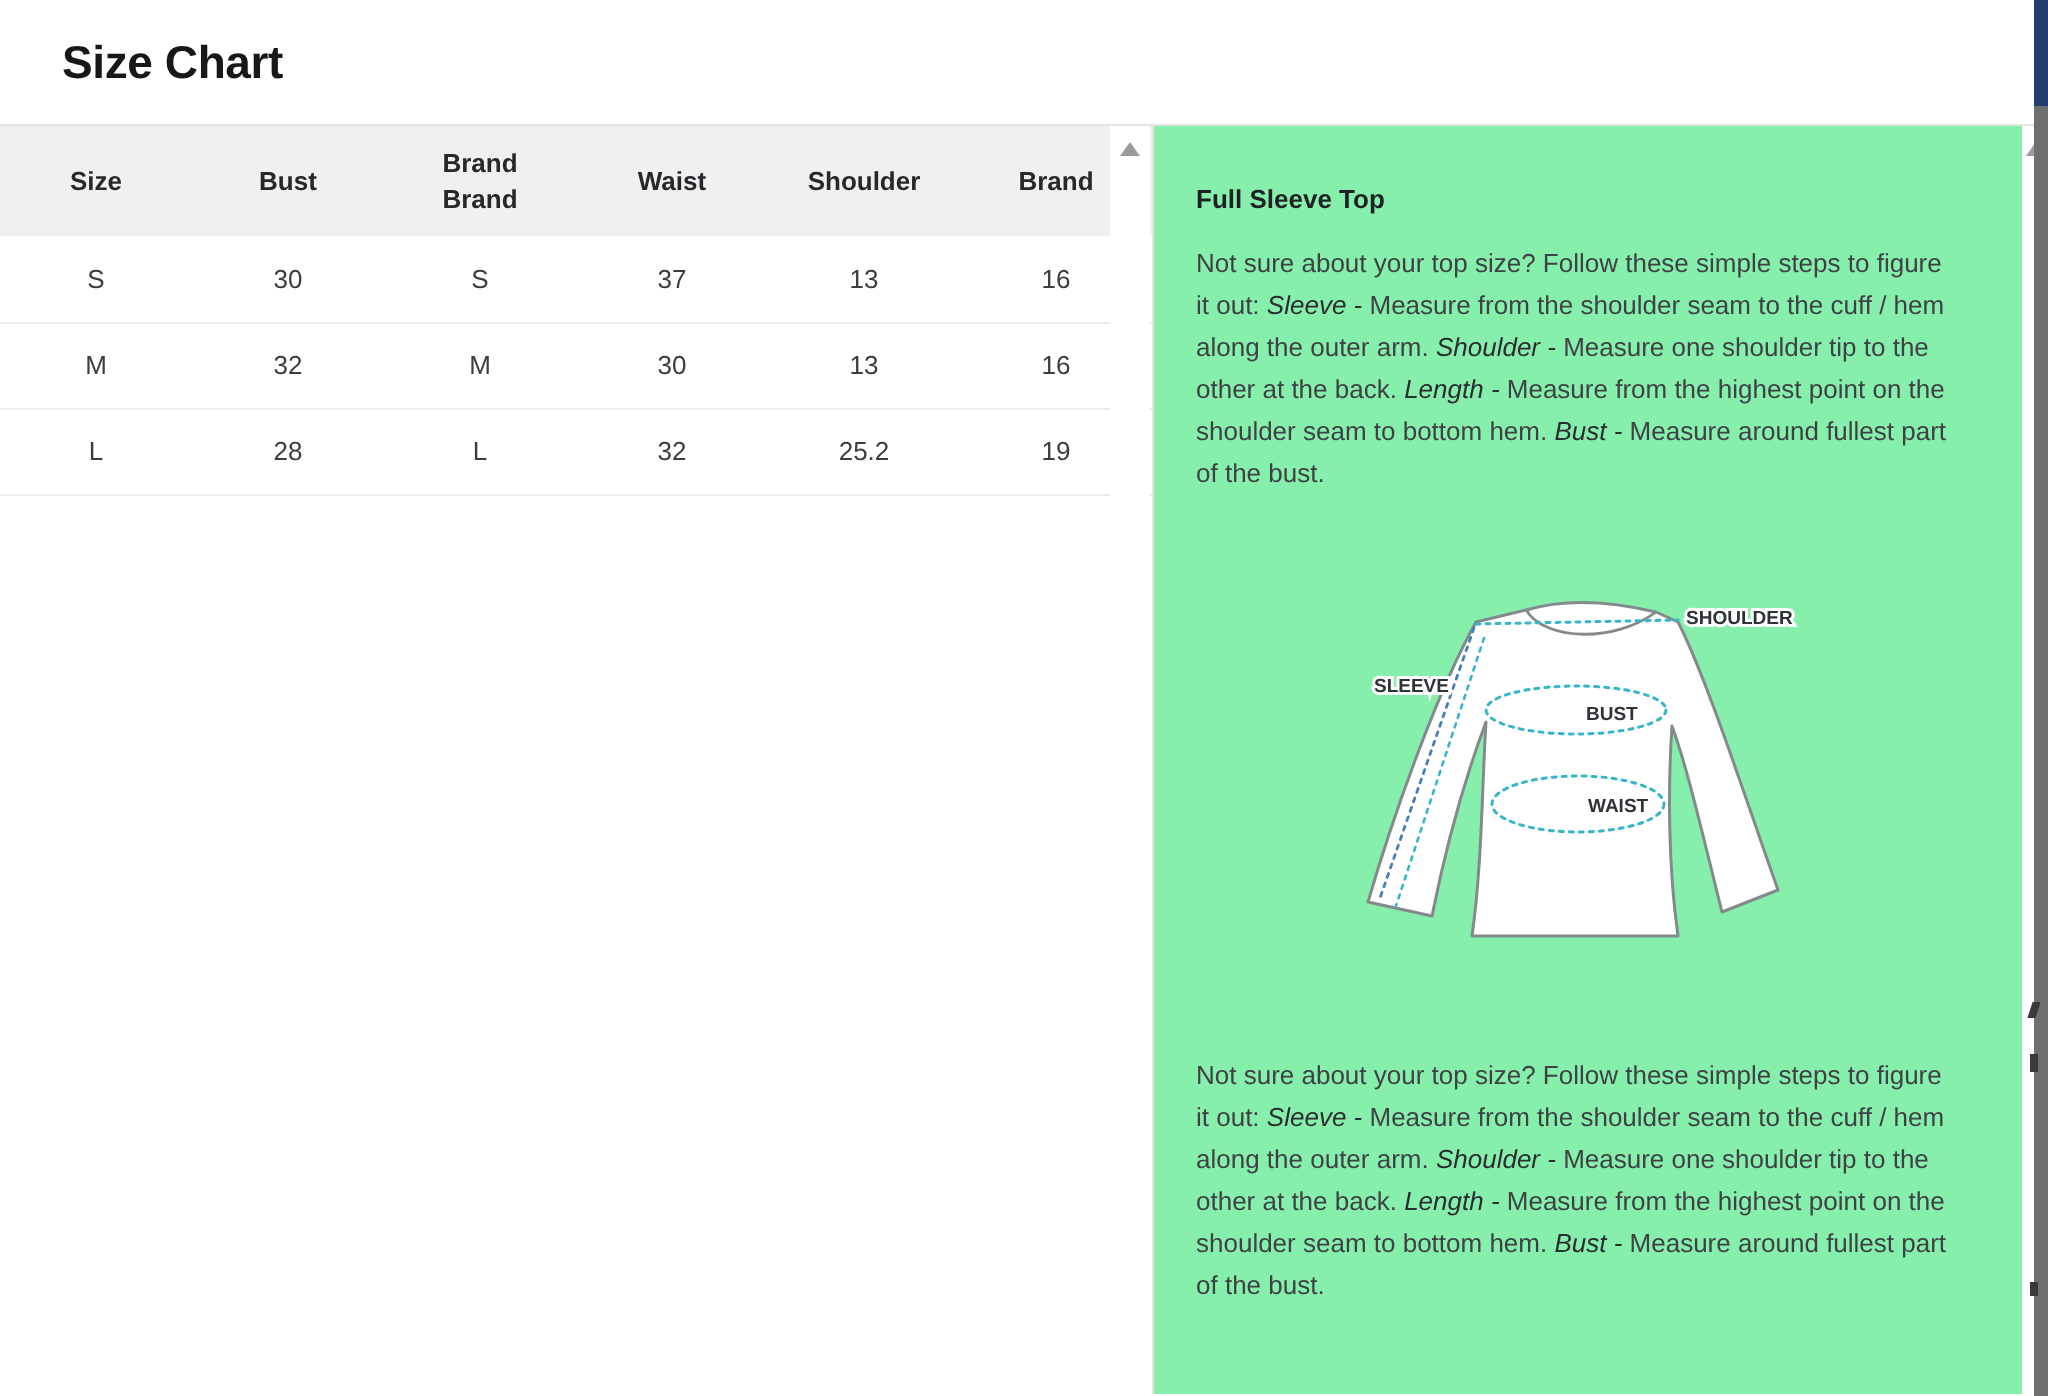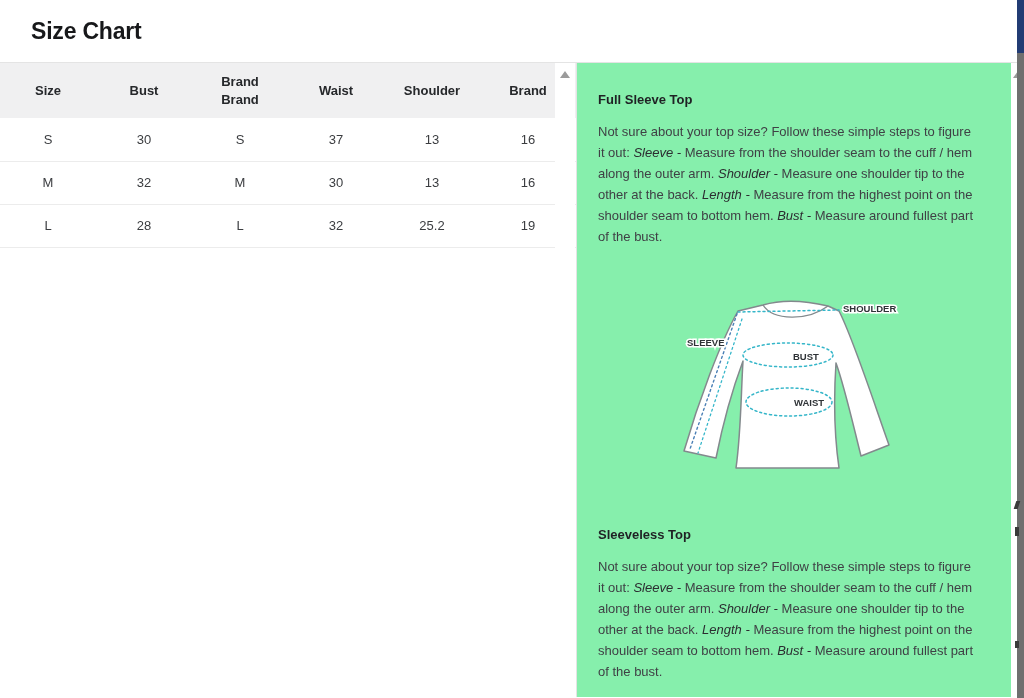--- a/index.html
+++ b/index.html
@@ -141,21 +141,20 @@
           <ellipse cx="111" cy="109" rx="43" ry="14" fill="none" stroke="#35b6c9" stroke-width="1.5" stroke-dasharray="2,3" stroke-linecap="round"></ellipse>
 
           <text x="9" y="53" font-size="9.5" font-weight="600" fill="#2f3337" stroke="#ffffff" stroke-width="3" paint-order="stroke">SLEEVE</text>
           <text x="165" y="19" font-size="9.5" font-weight="600" fill="#2f3337" stroke="#ffffff" stroke-width="3" paint-order="stroke">SHOULDER</text>
           <text x="115" y="67" font-size="9.5" font-weight="600" fill="#2f3337" stroke="#ffffff" stroke-width="3" paint-order="stroke">BUST</text>
           <text x="116" y="113" font-size="9.5" font-weight="600" fill="#2f3337" stroke="#ffffff" stroke-width="3" paint-order="stroke">WAIST</text>
         </svg>
       </div>
 
       <div class="section-2">
-        <div class="section-heading">Sleeveless Top</div>
         <p class="guide-para"><span>Not sure about your top size? Follow these simple steps to figure it out: </span><span class="bi">Sleeve -</span><span> Measure from the shoulder seam to the cuff / hem along the outer arm. </span><span class="bi">Shoulder -</span><span> Measure one shoulder tip to the other at the back. </span><span class="bi">Length -</span><span> Measure from the highest point on the shoulder seam to bottom hem. </span><span class="bi">Bust -</span><span> Measure around fullest part of the bust.</span></p>
       </div>
 
       <div class="scroll-track right-sb">
         <div class="scroll-up-arrow"></div>
       </div>
     </section>
   </div>
 
   <div class="window-strip">

